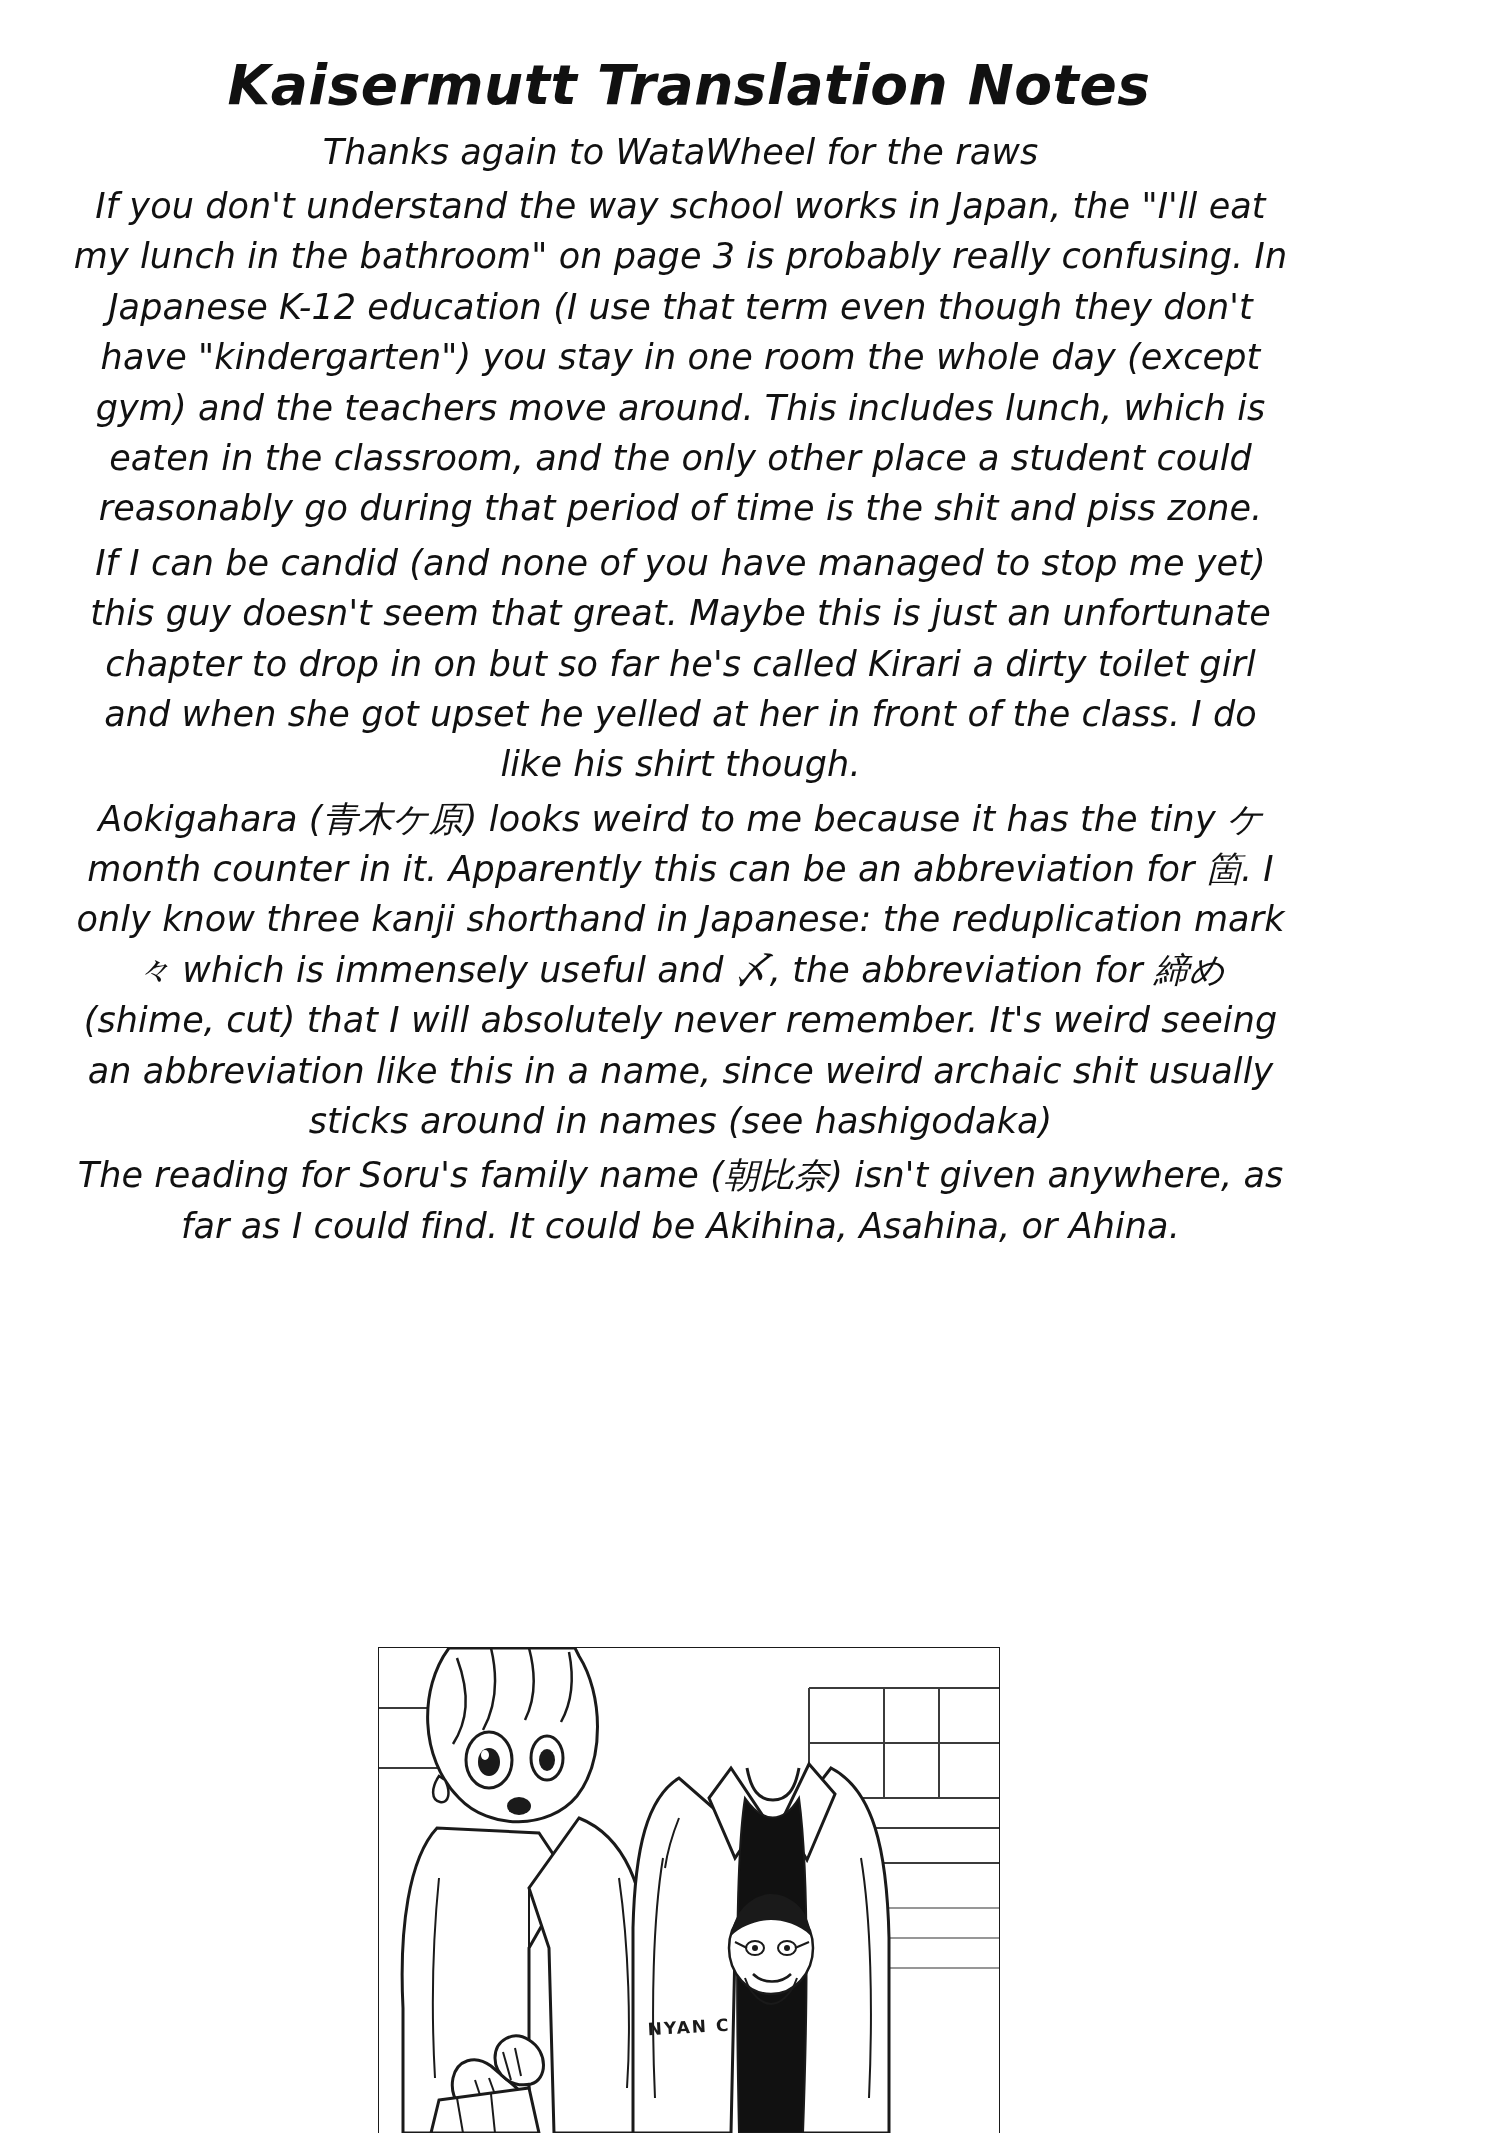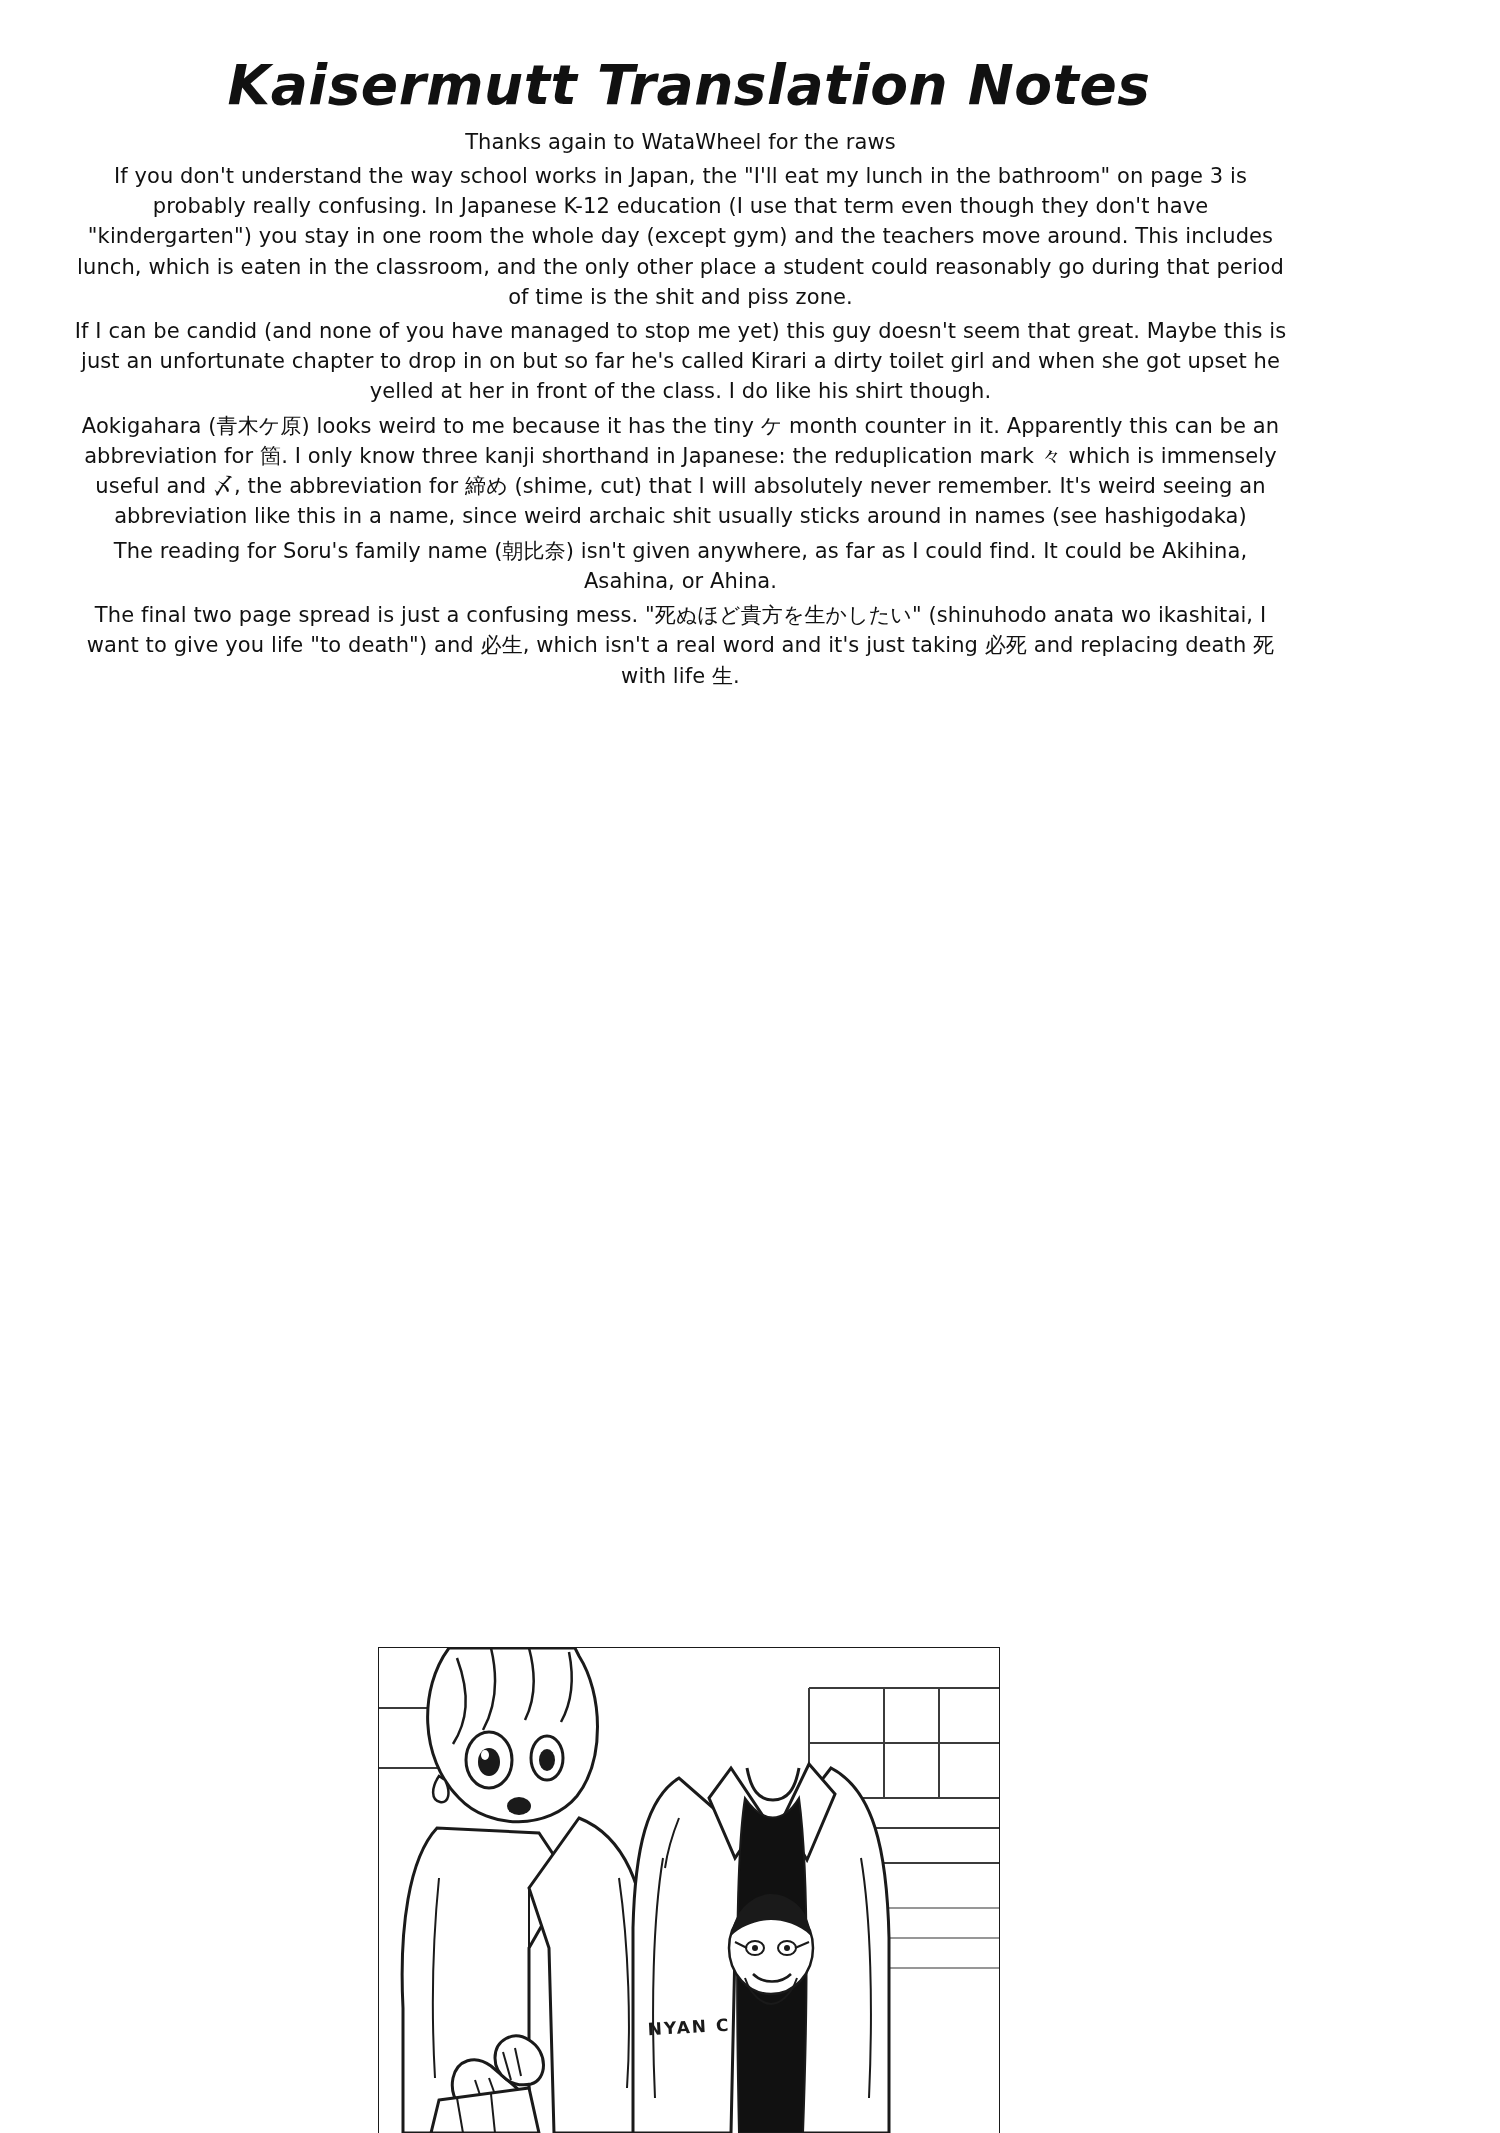--- a/index.html
+++ b/index.html
@@ -31,21 +31,22 @@
     line-height: 1.12;
     letter-spacing: 0.5px;
     margin: 0 0 10px 0;
   }
   .notes {
     margin: 0;
     padding: 0;
   }
   .note {
     text-align: center;
-    font-size: 21px;
+    font-style: italic;
+    font-size: 35px;
     line-height: 1.44;
     margin: 0 17px 4px 0;
     padding: 0 8px;
     letter-spacing: 0.1px;
   }
   .note.wide {
     padding: 0 2px;
   }
   .art-wrap {
     position: absolute;
@@ -84,21 +85,20 @@
 <div class="page">
 
   <h1 class="title">Kaisermutt Translation Notes</h1>
 
   <div class="notes">
     <p class="note">Thanks again to WataWheel for the raws</p>
     <p class="note wide">If you don't understand the way school works in Japan, the "I'll eat my lunch in the bathroom" on page 3 is probably really confusing. In Japanese K-12 education (I use that term even though they don't have "kindergarten") you stay in one room the whole day (except gym) and the teachers move around. This includes lunch, which is eaten in the classroom, and the only other place a student could reasonably go during that period of time is the shit and piss zone.</p>
     <p class="note wide">If I can be candid (and none of you have managed to stop me yet) this guy doesn't seem that great. Maybe this is just an unfortunate chapter to drop in on but so far he's called Kirari a dirty toilet girl and when she got upset he yelled at her in front of the class. I do like his shirt though.</p>
     <p class="note wide">Aokigahara (青木ケ原) looks weird to me because it has the tiny ケ month counter in it. Apparently this can be an abbreviation for 箇. I only know three kanji shorthand in Japanese: the reduplication mark 々 which is immensely useful and 〆, the abbreviation for 締め (shime, cut) that I will absolutely never remember. It's weird seeing an abbreviation like this in a name, since weird archaic shit usually sticks around in names (see hashigodaka)</p>
     <p class="note wide">The reading for Soru's family name (朝比奈) isn't given anywhere, as far as I could find. It could be Akihina, Asahina, or Ahina.</p>
-    <p class="note wide">The final two page spread is just a confusing mess. "死ぬほど貴方を生かしたい" (shinuhodo anata wo ikashitai, I want to give you life "to death") and 必生, which isn't a real word and it's just taking 必死 and replacing death 死 with life 生.</p>
   </div>
 
   <div class="art-wrap">
     <div class="art">
       <svg width="620" height="485" viewBox="0 0 620 485" xmlns="http://www.w3.org/2000/svg">
         <rect x="0" y="0" width="620" height="485" fill="#ffffff"></rect>
 
         <g stroke="#1a1a1a" stroke-width="2" fill="none" opacity="0.85">
           <path d="M0 60 L120 60"></path>
           <path d="M0 120 L95 120"></path>

